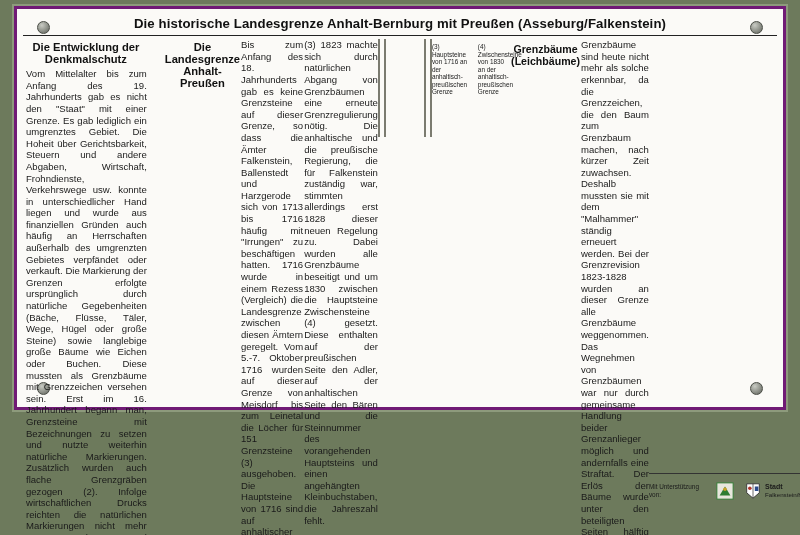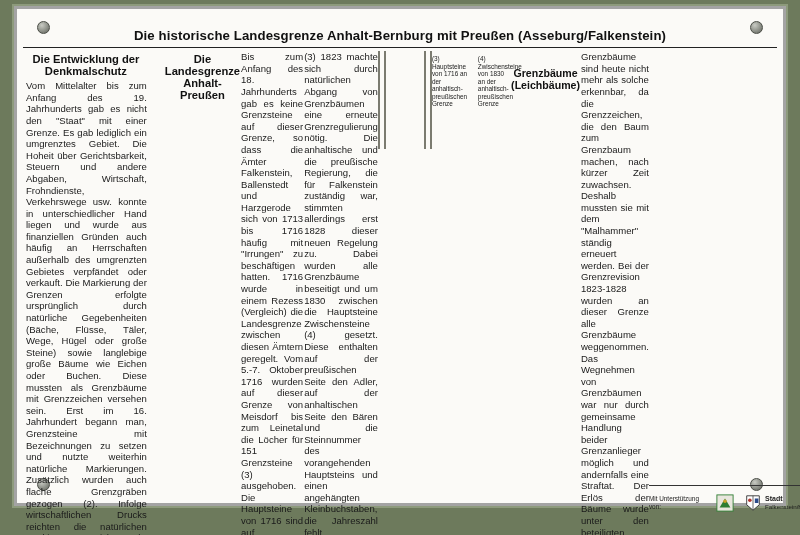--- a/index.html
+++ b/index.html
@@ -6,25 +6,25 @@
   html, body { margin:0; padding:0; }
   body {
     width:800px; height:535px;
     font-family:"Liberation Sans", sans-serif;
     background:#6d7a5c;
     overflow:hidden;
   }
   .board {
     position:absolute;
     left:14px; top:6px;
-    width:772px; height:500px;
+    width:772px; height:404px;
     background:#fbfaf7;
-    border:3px solid #a3a3a3;
+    border:3px solid #701a75;
     box-shadow:0 0 0 2px #8d9a7c;
-    padding:16px 6px 4px 6px;
+    padding:4px 6px 4px 6px;
   }
   .screw {
     position:absolute;
     width:13px; height:13px;
     border-radius:50%;
     background:radial-gradient(circle at 35% 30%, #c9cbc4 0%, #8e9189 55%, #5d6059 100%);
     border:1px solid #4a4d46;
   }
   .screw.tl { left:20px; top:12px; }
   .screw.tr { right:20px; top:12px; }
@@ -220,21 +220,21 @@
           </div>
         </div>
       </div>
 
       <div style="display:flex; margin-top:2px;">
         <div class="caption" style="width:46%;">(3) Hauptsteine von 1716 an der anhaltisch-preußischen Grenze</div>
         <div style="width:12%;"></div>
         <div class="caption" style="width:42%;">(4) Zwischensteine von 1830 an der anhaltisch-preußischen Grenze</div>
       </div>
 
-      <div class="sec-head small" style="margin-top:16px;">Grenzbäume (Leichbäume)</div>
+      <div class="sec-head small" style="margin-top:4px;">Grenzbäume (Leichbäume)</div>
       <p class="body">Grenzbäume sind heute nicht mehr als solche erkennbar, da die Grenzzeichen, die den Baum zum Grenzbaum machen, nach kürzer Zeit zuwachsen. Deshalb mussten sie mit dem "Malhammer" ständig erneuert werden. Bei der Grenzrevision 1823-1828 wurden an dieser Grenze alle Grenzbäume weggenommen. Das Wegnehmen von Grenzbäumen war nur durch gemeinsame Handlung beider Grenzanlieger möglich und andernfalls eine Straftat. Der Erlös der Bäume wurde unter den beteiligten Seiten hälftig geteilt und zur Deckung der Kosten für die Grenzrevision verwendet. Hier an dieser Stelle stehen 6 Eichen, die nach dieser Grenzrevision auf die Grenzlinie mit einem Abstand von 4,40 m gepflanzt wurden. Sie sind ein Kulturdenkmal und stehen unter Denkmalschutz.</p>
 
       <div class="footer">
         <div class="support">Mit Unterstützung von:</div>
 
         <div class="logo">
           <svg class="logo-mark" viewBox="0 0 20 20">
             <rect x="1" y="1" width="18" height="18" fill="#e8e6dd" stroke="#2e7d32"></rect>
             <path d="M4 15 L10 5 L16 15 Z" fill="#2e7d32"></path>
             <circle cx="10" cy="8" r="2" fill="#c9a227"></circle>

